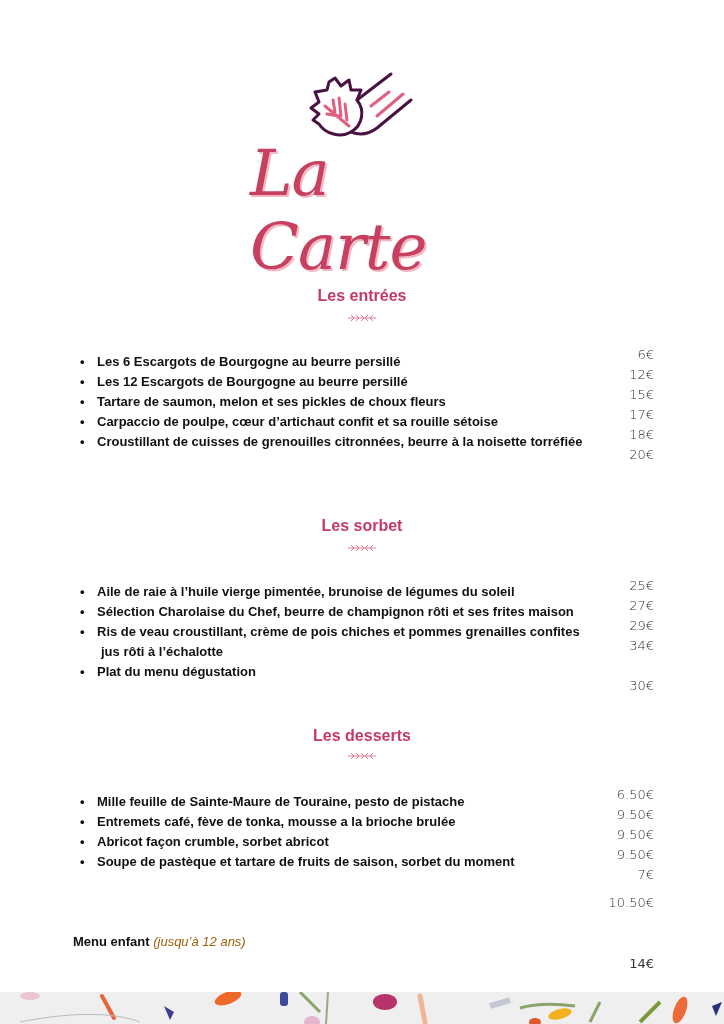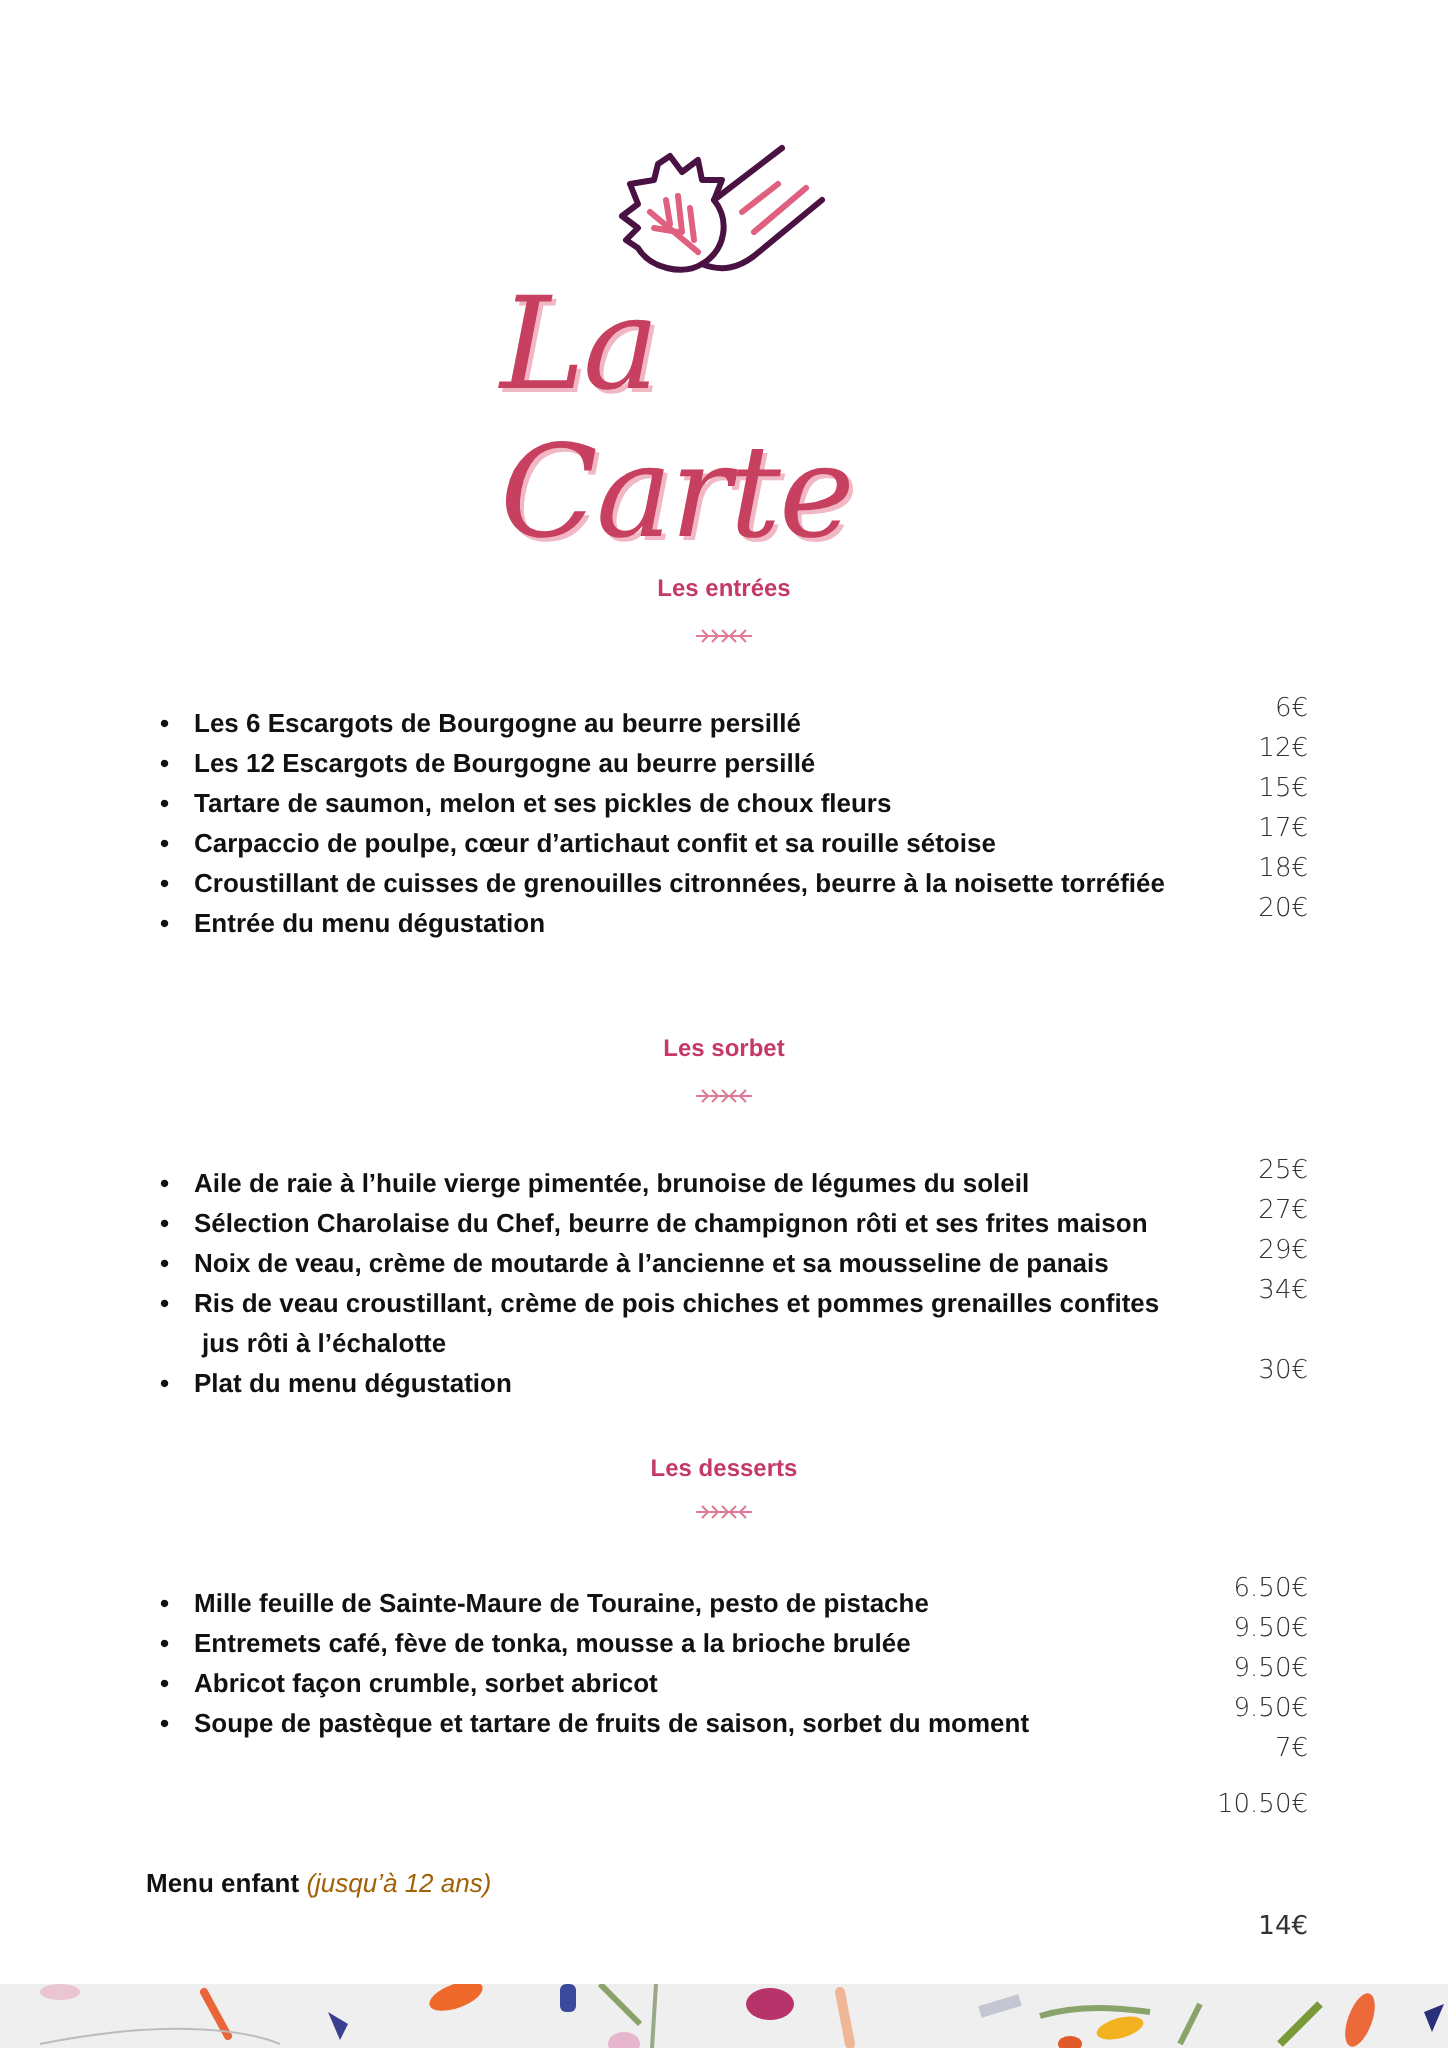--- a/index.html
+++ b/index.html
@@ -13,21 +13,21 @@
   .title-wrap { position: absolute; left: 250px; top: 155px; width: 230px; height: 110px; }
   .title-text {
     position: absolute; left: 0; top: 0; width: 230px; height: 110px;
     display: flex; align-items: center; justify-content: center;
     font-family: "DejaVu Serif", serif; font-style: italic;
     font-size: 64px; color: #c8405f; letter-spacing: -1px;
     text-shadow: 2px 2px 0 #f2b7c4;
   }
   .section-title {
     position: absolute; left: 0; width: 724px; text-align: center;
-    font-size: 12px; font-weight: bold; color: #c5386a;
+    font-size: 16px; font-weight: bold; color: #c5386a;
   }
   .divider { position: absolute; left: 347px; width: 30px; height: 10px; }
   .items { position: absolute; left: 80px; width: 530px; margin: 0; padding: 0; list-style: none; }
   .item {
     position: relative; padding-left: 17px;
     font-size: 13px; font-weight: bold; line-height: 20px; color: #111;
     white-space: nowrap;
   }
   .item::before { content: "\2022"; position: absolute; left: 0; top: 0; font-size: 13px; }
   .item .sub { display: block; padding-left: 4px; }
@@ -66,39 +66,37 @@
 <div class="section-title" style="top:287px;">Les entrées</div>
 <svg class="divider" style="top:313px;" viewBox="0 0 30 10">
   <path d="M1 5 H29 M4 2 L7 5 L4 8 M9 2 L12 5 L9 8 M14 2 L17 5 L14 8 M21 2 L18 5 L21 8 M26 2 L23 5 L26 8" stroke="#e07a95" stroke-width="1" fill="none"></path>
 </svg>
 <ul class="items" style="top:352px;">
   <li class="item">Les 6 Escargots de Bourgogne au beurre persillé</li>
   <li class="item">Les 12 Escargots de Bourgogne au beurre persillé</li>
   <li class="item">Tartare de saumon, melon et ses pickles de choux fleurs</li>
   <li class="item">Carpaccio de poulpe, cœur d’artichaut confit et sa rouille sétoise</li>
   <li class="item">Croustillant de cuisses de grenouilles citronnées, beurre à la noisette torréfiée</li>
-  <li class="item">Entrée du menu dégustation</li>
 </ul>
 <ul class="prices" style="top:345px;">
   <li class="price">6€</li>
   <li class="price">12€</li>
   <li class="price">15€</li>
   <li class="price">17€</li>
   <li class="price">18€</li>
   <li class="price">20€</li>
 </ul>
 
 <div class="section-title" style="top:517px;">Les sorbet</div>
 <svg class="divider" style="top:543px;" viewBox="0 0 30 10">
   <path d="M1 5 H29 M4 2 L7 5 L4 8 M9 2 L12 5 L9 8 M14 2 L17 5 L14 8 M21 2 L18 5 L21 8 M26 2 L23 5 L26 8" stroke="#e07a95" stroke-width="1" fill="none"></path>
 </svg>
 <ul class="items" style="top:582px;">
   <li class="item">Aile de raie à l’huile vierge pimentée, brunoise de légumes du soleil</li>
   <li class="item">Sélection Charolaise du Chef, beurre de champignon rôti et ses frites maison</li>
-  <li class="item">Noix de veau, crème de moutarde à l’ancienne et sa mousseline de panais</li>
   <li class="item">
     <span>Ris de veau croustillant, crème de pois chiches et pommes grenailles confites</span>
     <span class="sub">jus rôti à l’échalotte</span>
   </li>
   <li class="item">Plat du menu dégustation</li>
 </ul>
 <ul class="prices" style="top:576px;">
   <li class="price">25€</li>
   <li class="price">27€</li>
   <li class="price">29€</li>

